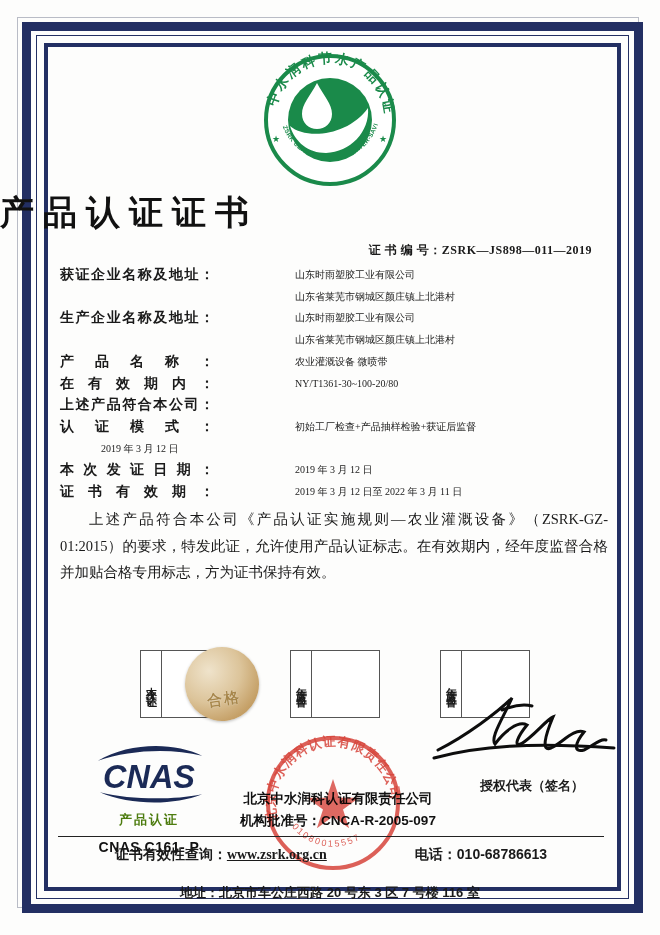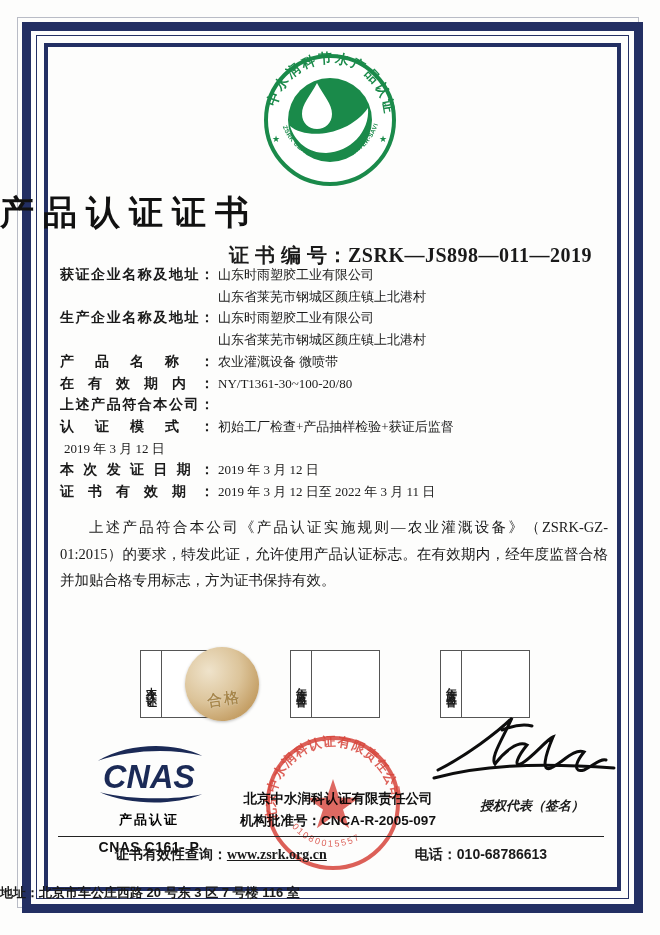--- a/index.html
+++ b/index.html
@@ -23,37 +23,37 @@
 
   
   .title {
     position: absolute; left: 0; top: 190px; width: 660px;
     text-align: left; font-family: "Liberation Sans", sans-serif;
     font-size: 34px; font-weight: bold; letter-spacing: 9px; color: #111;
   }
   .cert-no {
     position: absolute; left: 0; top: 242px; width: 660px;
     text-align: right; padding-right: 68px;
-    font-size: 20px; font-weight: bold; letter-spacing: .5px;
+    font-size: 12px; font-weight: bold; letter-spacing: .5px;
   }
 
   
   .fields { position: absolute; left: 60px; top: 264px; width: 548px; }
-  .frow { display: flex; line-height: 21.7px; font-size: 14px; }
+  .frow { display: flex; line-height: 21.7px; font-size: 14px; gap: 40px; }
   .flabel {
     width: 154px; flex: 0 0 154px; font-weight: bold;
     font-family: "Liberation Sans", sans-serif;
     text-align: justify; text-align-last: justify;
   }
-  .fvalue { flex: 1; padding-left: 4px; font-size: 13px; }
+  .fvalue { flex: 1; padding-left: 4px; font-size: 10px; margin-left: 37px; }
 
   
   .statement {
     position: absolute; left: 60px; top: 506px; width: 548px;
-    font-size: 14.5px; line-height: 26.5px; text-indent: 2em; text-align: justify; margin-top: 8px;
+    font-size: 14.5px; line-height: 26.5px; text-indent: 2em; text-align: justify;
   }
 
   
   .boxes { position: absolute; left: 0; top: 648px; width: 660px; height: 92px; }
   .stamp-box {
     position: absolute; top: 2px; width: 90px; height: 68px;
     border: 1.5px solid #555; background: #fff; display: flex;
   }
   .stamp-box .side {
     width: 21px; flex: 0 0 21px; border-right: 1.5px solid #555;
@@ -72,48 +72,48 @@
     transform: rotate(-8deg);
   }
   .sticker span {
     color: #a8874b; font-size: 15px; font-weight: bold; letter-spacing: 2px;
     margin-bottom: 12px; text-shadow: 0 0 1px #fff;
   }
 
   
   .cnas-block { position: absolute; left: 84px; top: 744px; width: 130px; text-align: center; }
   .cnas-line1 { font-size: 13px; font-weight: bold; margin-top: 2px; letter-spacing: 2px;
-                font-family: "Liberation Sans", sans-serif; color: #000000; }
+                font-family: "Liberation Sans", sans-serif; color: #4d7c0f; }
   .cnas-line2 { font-size: 14px; font-weight: bold; letter-spacing: .5px;
                 font-family: "Liberation Sans", sans-serif; color: #111; margin-top: 10px; }
 
   .issuer {
     position: absolute; left: 238px; top: 788px; width: 200px;
     font-size: 13.5px; font-weight: bold; line-height: 22px; text-align: center;
     font-family: "Liberation Sans", sans-serif; color: #111;
   }
 
   .red-stamp { position: absolute; left: 263px; top: 733px; width: 140px; height: 140px;
                mix-blend-mode: multiply; opacity: .92; }
 
-  .sig-block { position: absolute; left: 432px; top: 712px; width: 190px; font-style: italic; }
+  .sig-block { position: absolute; left: 432px; top: 692px; width: 190px; }
   .sig-label { font-size: 13px; font-weight: bold; margin-top: -4px; padding-left: 48px;
                font-family: "Liberation Sans", sans-serif; }
 
   
   .footer-rule { position: absolute; left: 58px; top: 836px; width: 546px; height: 0;
                  border-top: 1.5px solid #222; }
   .footer-query {
     position: absolute; left: 58px; top: 846px; width: 546px;
     display: flex; justify-content: center; gap: 88px;
     font-size: 14px; font-weight: bold; font-family: "Liberation Sans", sans-serif;
   }
   .footer-query .website { text-decoration: underline; font-family: "Liberation Serif", serif; margin-top: 28px; }
   .footer-address {
-    position: absolute; left: 0; top: 884px; width: 660px; text-align: left;
+    position: absolute; left: 0; top: 884px; width: 660px; text-align: center;
     font-size: 13px; font-weight: bold; font-family: "Liberation Sans", sans-serif;
   }
 </style>
 </head>
 <body>
 
 <div class="frame frame-ghost"></div>
 <div class="frame frame-outer"></div>
 <div class="frame frame-mid"></div>
 <div class="frame frame-inner"></div>

